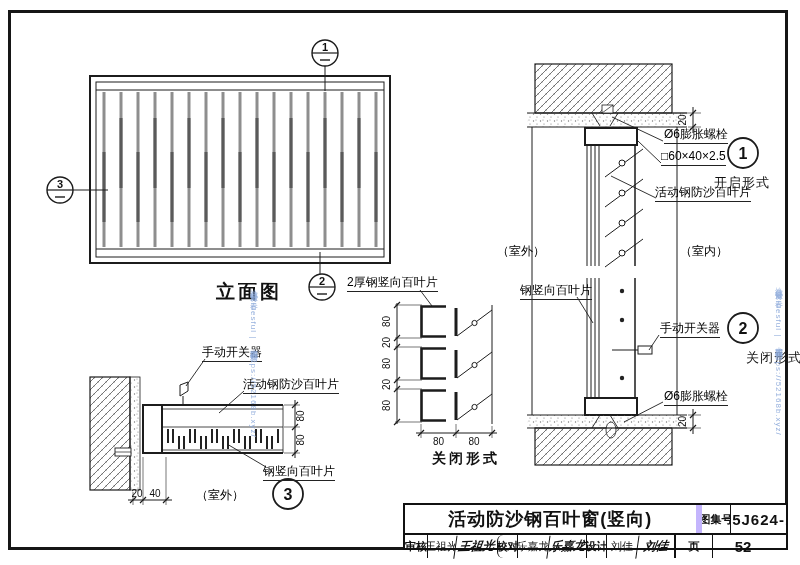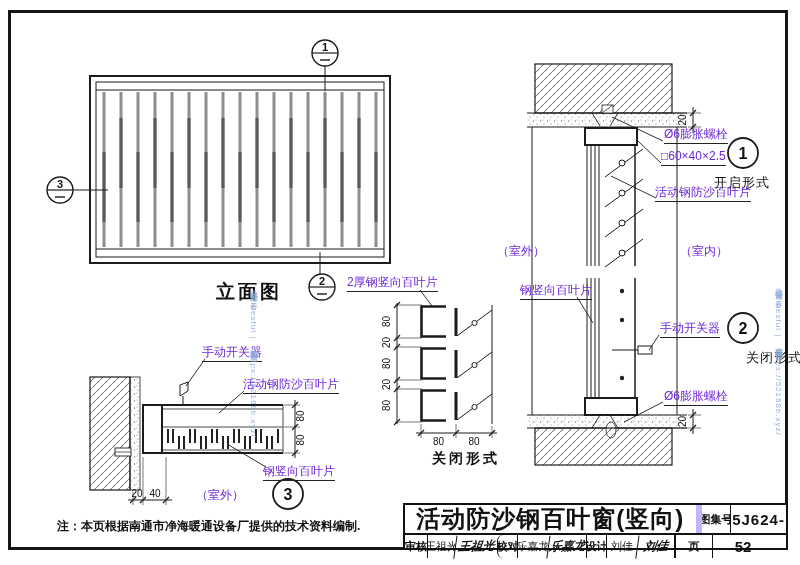--- a/index.html
+++ b/index.html
@@ -2,36 +2,36 @@
 <html><head>
 <meta charset="utf-8">
 <style>
   html,body{margin:0;padding:0;background:#fff;}
   .page{position:relative;width:800px;height:565px;background:#fff;overflow:hidden;
         font-family:"Liberation Sans",sans-serif;color:#111;}
   .border-frame{position:absolute;left:8px;top:10px;width:780px;height:540px;
         border:3px solid #161616;box-sizing:border-box;}
   svg.linework{position:absolute;left:0;top:0;pointer-events:none;
         font-family:"Liberation Sans",sans-serif;}
-  .lbl{position:absolute;font-size:12px;line-height:1.15;white-space:nowrap;color:#6d28d9;}
+  .lbl{position:absolute;font-size:12px;line-height:1.15;white-space:nowrap;color:#000000;}
   .lbl.u{border-bottom:1px solid #222;padding-bottom:1px;}
   .cap{position:absolute;font-size:19px;font-weight:bold;letter-spacing:3px;white-space:nowrap;}
   .smallcap{position:absolute;font-size:13px;white-space:nowrap;letter-spacing:1px;}
   .note{position:absolute;font-size:12px;font-weight:600;white-space:nowrap;}
   .wm{position:absolute;writing-mode:vertical-rl;font-size:8px;letter-spacing:1px;
       color:#8ca9da;opacity:.9;max-height:232px;overflow:hidden;white-space:nowrap;}
   
   .tb{position:absolute;left:403px;top:503px;width:385px;height:47px;
       border:2px solid #111;box-sizing:border-box;background:#fff;}
   .tb-row1{display:flex;height:30px;border-bottom:2px solid #111;box-sizing:border-box;}
   .tb-row2{display:flex;height:23px;}
   .tb-cell{box-sizing:border-box;display:flex;align-items:center;justify-content:center;
       border-left:1px solid #111;overflow:hidden;white-space:nowrap;}
   .tb-cell:first-child{border-left:none;}
-  .tb-title{width:328px;font-size:24px;font-weight:bold;letter-spacing:1px;}
+  .tb-title{width:328px;font-size:18px;font-weight:bold;letter-spacing:1px;}
   .tb-atlas-label{width:38px;font-size:11px;font-weight:bold;border-left:6px solid #c4b5fd;}
   .tb-atlas-no{width:63px;font-size:15px;font-weight:bold;letter-spacing:1px;}
   .r2{font-size:11px;}
   .sig{font-size:12px;font-weight:700;font-style:italic;transform:skewX(-10deg) rotate(-2deg);}
 </style>
 </head>
 <body>
 
 <div class="page">
   <div class="border-frame"></div>
@@ -226,21 +226,20 @@
   <span class="lbl u" style="left:661px;top:150px;">□60×40×2.5</span>
   <span class="lbl u" style="left:655px;top:186px;">活动钢防沙百叶片</span>
   <span class="lbl" style="left:497px;top:245px;">（室外）</span>
   <span class="lbl" style="left:680px;top:245px;">（室内）</span>
   <span class="lbl u" style="left:520px;top:284px;">钢竖向百叶片</span>
   <span class="lbl u" style="left:660px;top:322px;">手动开关器</span>
   <span class="lbl u" style="left:664px;top:390px;">Ø6膨胀螺栓</span>
   <span class="smallcap" style="left:714px;top:174px;">开启形式</span>
   <span class="smallcap" style="left:714px;top:349px;margin-left:32px;">关闭形式</span>
 
-  <span class="note" style="left:57px;top:518px;">注：本页根据南通市净海暖通设备厂提供的技术资料编制.</span>
 
   <span class="wm" style="left:247px;top:284px;">微信公众号: 春Bluesful | 大雄工程资料 https://52168b.xyz/</span>
   <span class="wm" style="left:772px;top:282px;">微信公众号: 春Bluesful | 大雄工程资料 https://52168b.xyz/</span>
 
   <div class="tb">
     <div class="tb-row1">
       <div class="tb-cell tb-title">活动防沙钢百叶窗(竖向)</div>
       <div class="tb-cell tb-atlas-label">图集号</div>
       <div class="tb-cell tb-atlas-no">05J624-1</div>
     </div>

